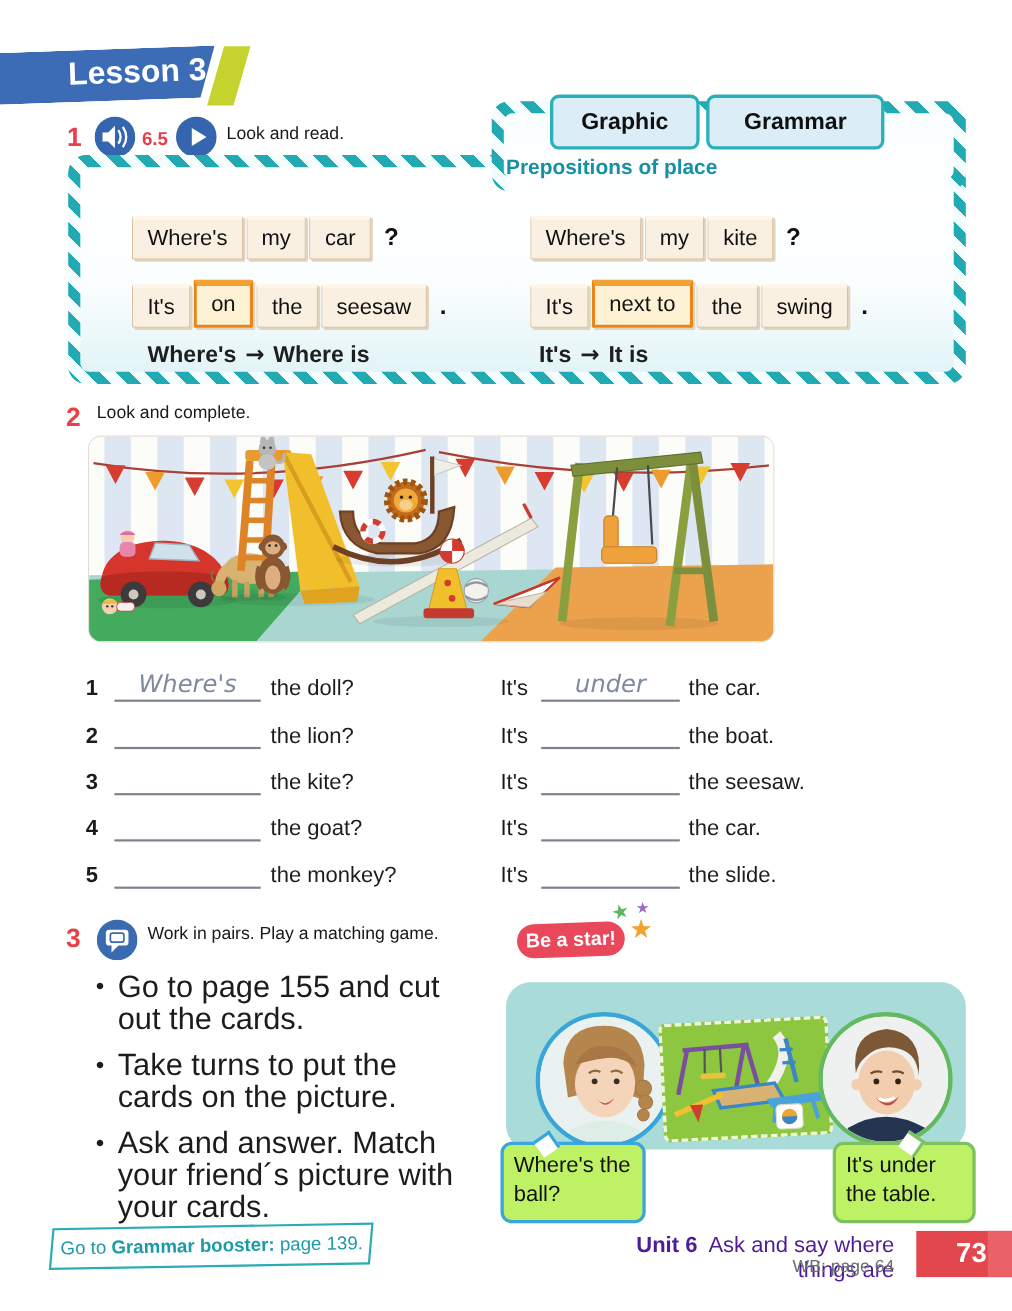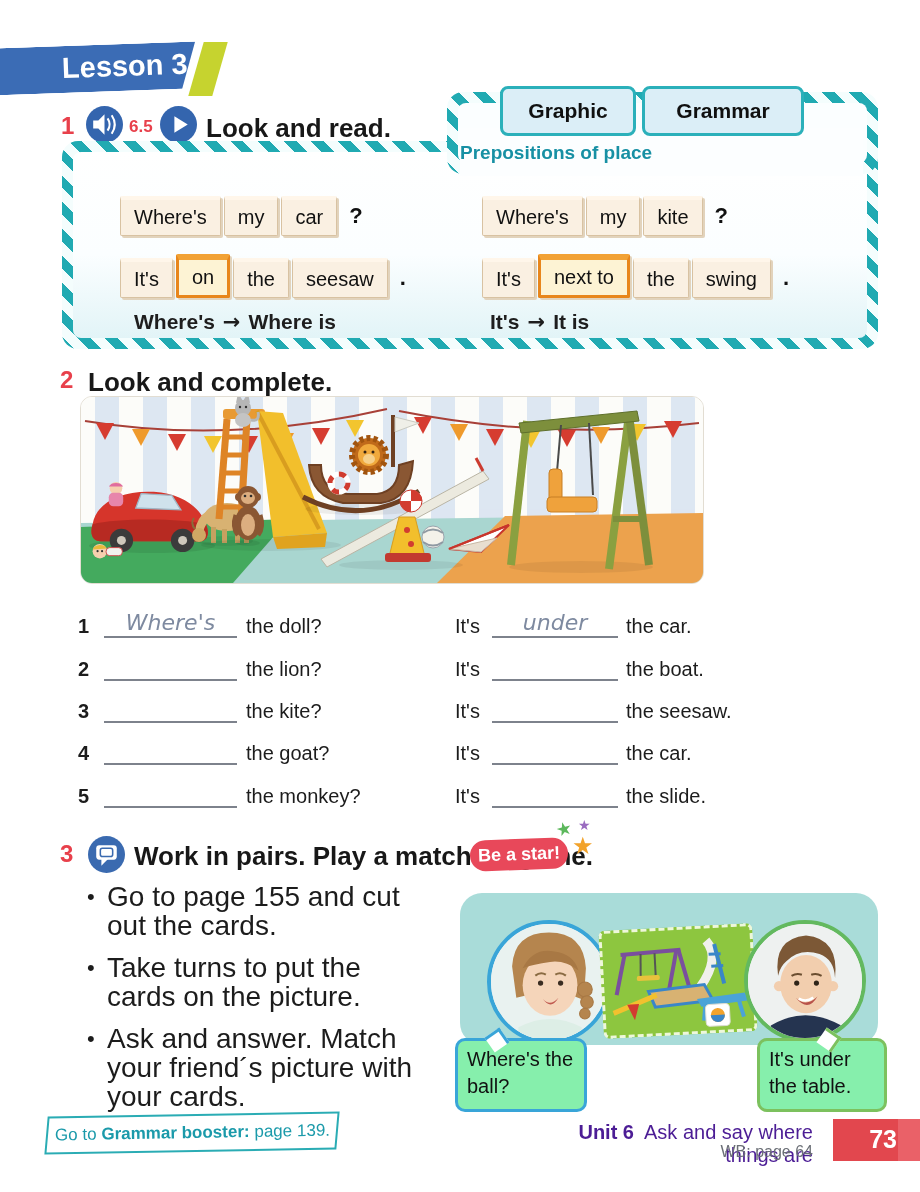--- a/index.html
+++ b/index.html
@@ -7,21 +7,21 @@
         font-family:"Liberation Sans",sans-serif;color:#1c1c1c;}
   
   .banner{position:absolute;left:-12px;top:45px;width:208px;height:47px;background:#3b6cb5;
           transform:rotate(-2deg);clip-path:polygon(0 0,100% 0,93% 100%,0 100%);}
   .banner span{position:absolute;left:74px;top:6px;font-size:29px;font-weight:bold;color:#fff;}
   .slash{position:absolute;left:196px;top:42px;width:24px;height:54px;background:#c6d32f;
          transform:skewX(-16deg);}
   .title{position:absolute;left:228px;top:46px;font-size:33px;font-weight:bold;color:#e8475a;}
   
   .actnum{position:absolute;font-size:24px;font-weight:bold;color:#e8404b;}
-  .instr{position:absolute;font-size:26px;font-weight:bold;color:#181818;}
+  .instr{position:absolute;font-size:16px;font-weight:normal;color:#181818;}
   .cicon{position:absolute;width:37px;height:37px;}
   .track{position:absolute;font-size:17px;font-weight:bold;color:#e8404b;}
   
   .stripebox{position:absolute;border-radius:16px;
      background:repeating-linear-gradient(45deg,#21aab2 0 9px,#f4fdfd 9px 19px);}
   .gmain{left:62px;top:141px;width:816px;height:208px;}
   .gtabs{left:447px;top:92px;width:431px;height:82px;}
   .ginner{position:absolute;inset:11px;border-radius:8px;
      background:linear-gradient(180deg,#ffffff 0%,#fbfeff 55%,#e2f4f7 100%);}
   .ginner2{position:absolute;inset:11px;border-radius:8px;background:#fbfeff;}
@@ -62,21 +62,21 @@
   .star{position:absolute;font-size:18px;line-height:1;}
   .bullets{position:absolute;left:85px;top:882px;width:350px;font-size:28px;line-height:29px;}
   .bullet{position:relative;padding-left:22px;margin-bottom:13px;}
   .bullet::before{content:"•";position:absolute;left:2px;top:0;font-size:22px;}
   .panel{position:absolute;left:460px;top:893px;width:418px;height:152px;background:#a9dcd9;border-radius:22px;}
   .photo{position:absolute;border-radius:50%;overflow:hidden;background:#eef3f1;}
   .girl{left:487px;top:920px;width:116px;height:116px;border:4px solid #39a5d8;}
   .boy{left:744px;top:920px;width:114px;height:114px;border:4px solid #63b95f;}
   .mcard{position:absolute;left:601px;top:927px;width:148px;height:102px;background:#8dc63f;
          border:3px dashed #eef7da;border-radius:6px;transform:rotate(-3deg);}
-  .bubble{position:absolute;background:#86efac;border-radius:10px;padding:5px 9px;font-size:20px;
+  .bubble{position:absolute;background:#bef264;border-radius:10px;padding:5px 9px;font-size:20px;
           line-height:27px;color:#111;}
   .bubL{left:455px;top:1038px;width:108px;height:58px;border:3px solid #39a5d8;}
   .bubR{left:757px;top:1038px;width:106px;height:58px;border:3px solid #7cc15e;}
   .tail{position:absolute;width:15px;height:15px;background:#fff;transform:rotate(55deg);top:-10px;}
   .bubL .tail{left:30px;border-left:3px solid #39a5d8;border-top:3px solid #39a5d8;}
   .bubR .tail{left:60px;border-left:3px solid #7cc15e;border-top:3px solid #7cc15e;transform:rotate(125deg);}
   
   .booster{position:absolute;left:46px;top:1114px;width:288px;height:34px;border:2px solid #2aacb4;
            transform:rotate(-1deg) skewX(-6deg);display:flex;align-items:center;justify-content:center;}
   .booster .in{transform:skewX(6deg);font-size:17px;color:#1b9aaa;white-space:nowrap;}

